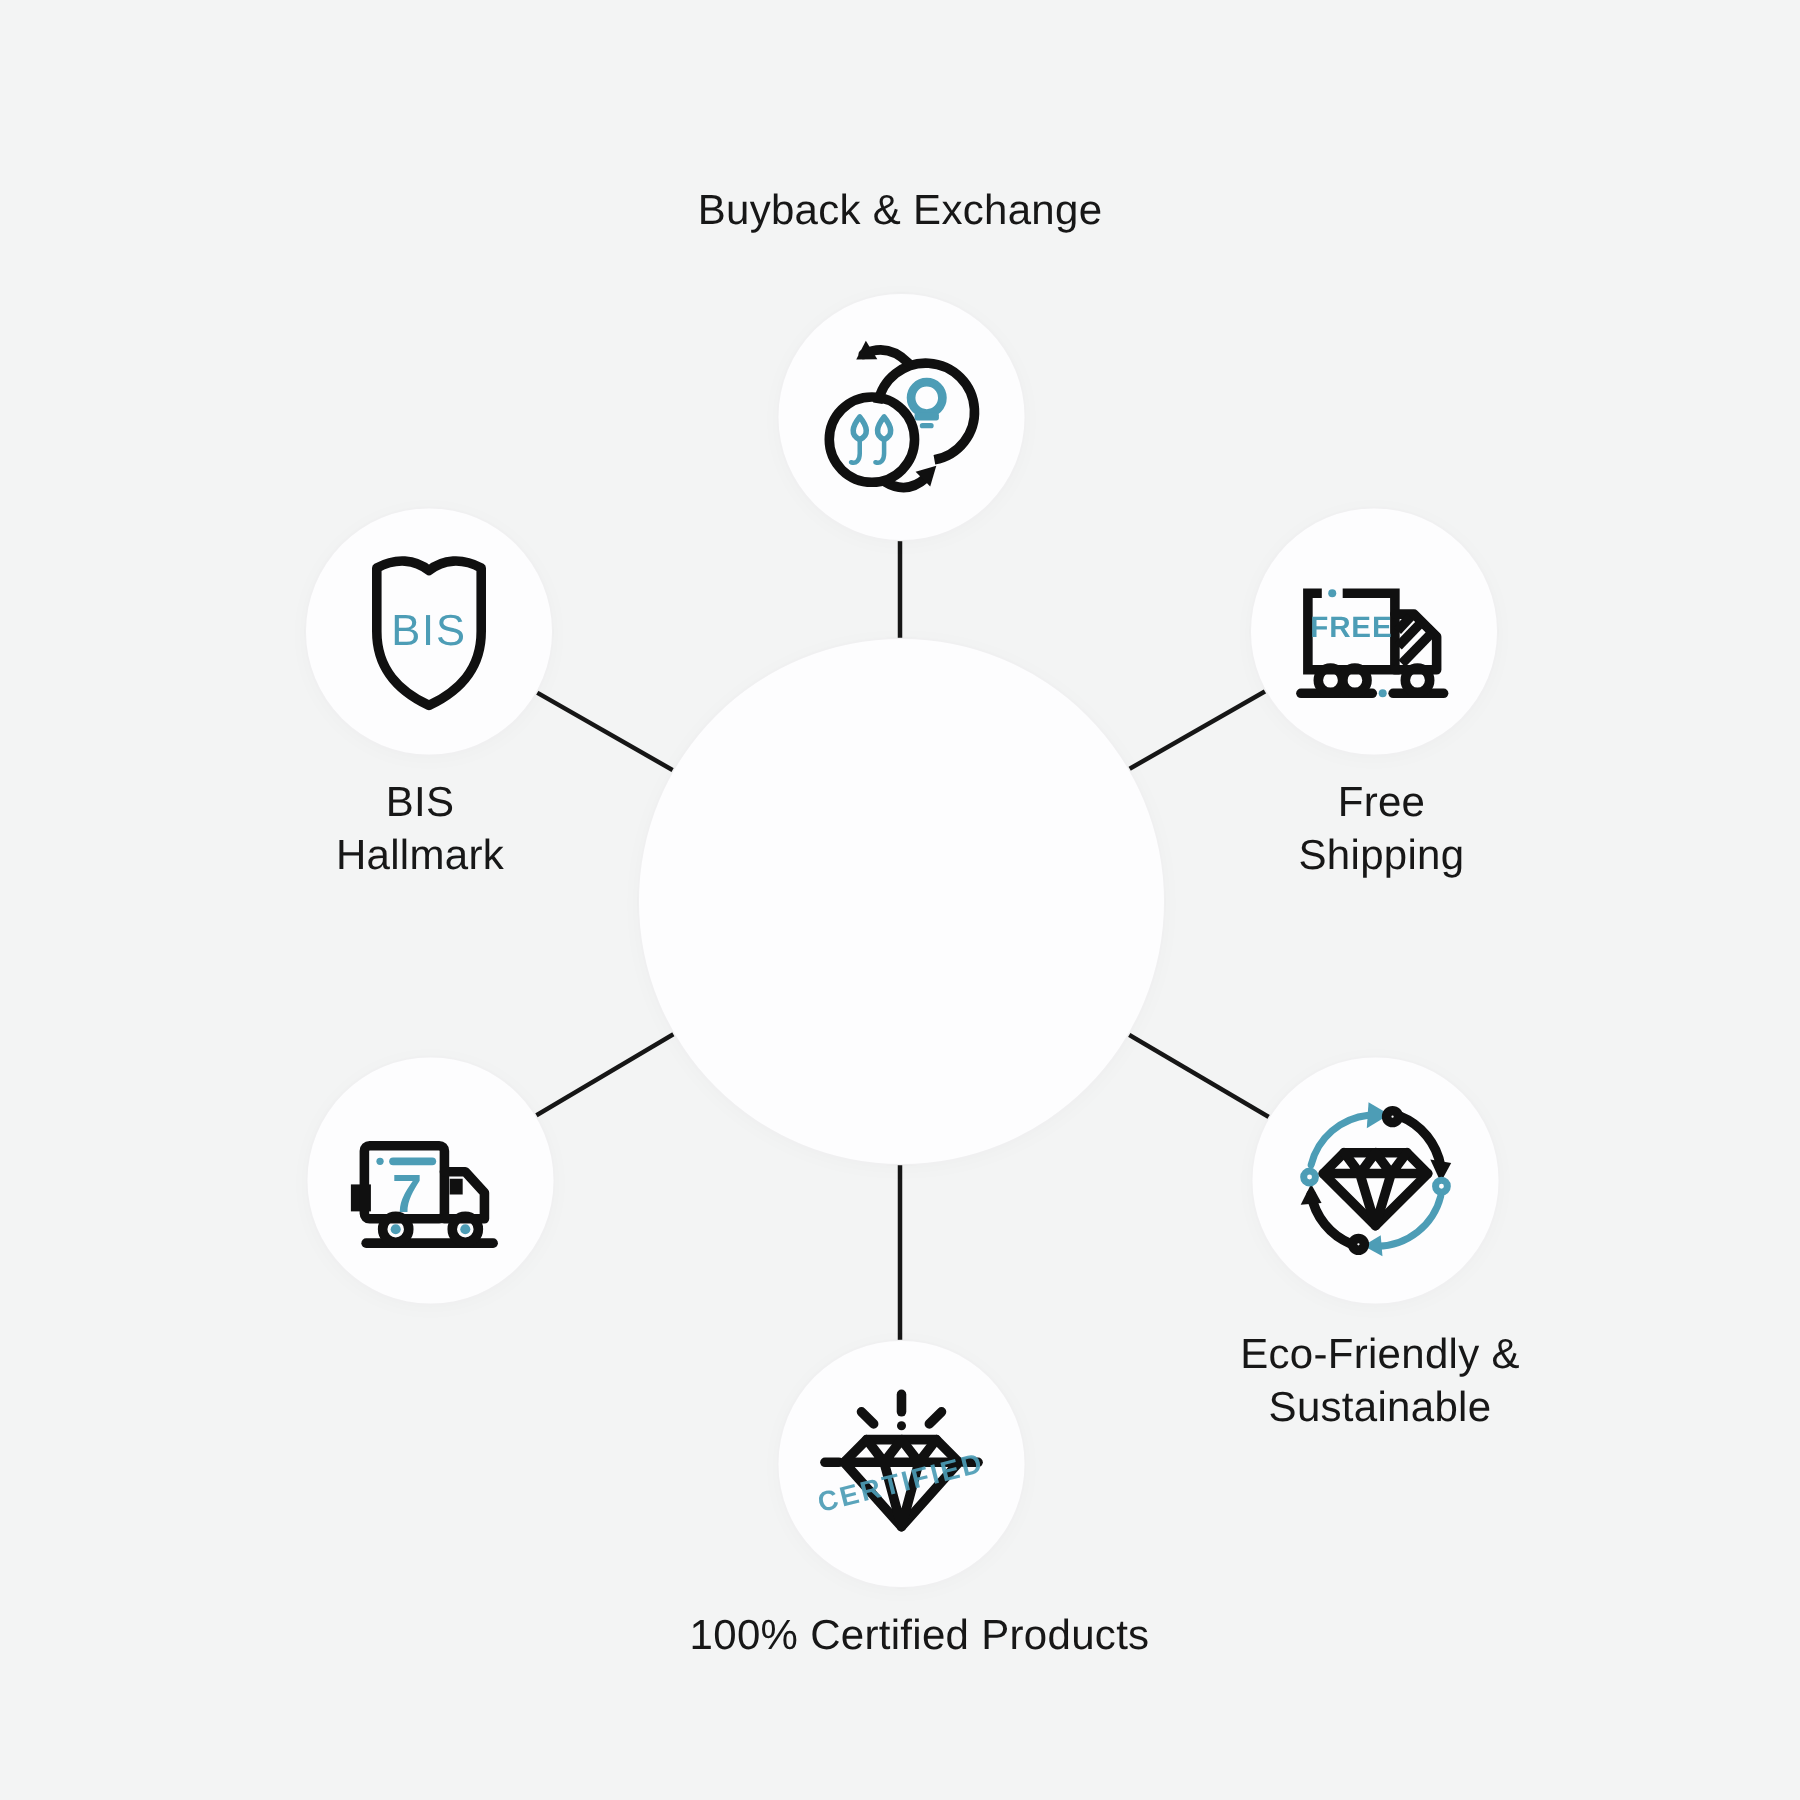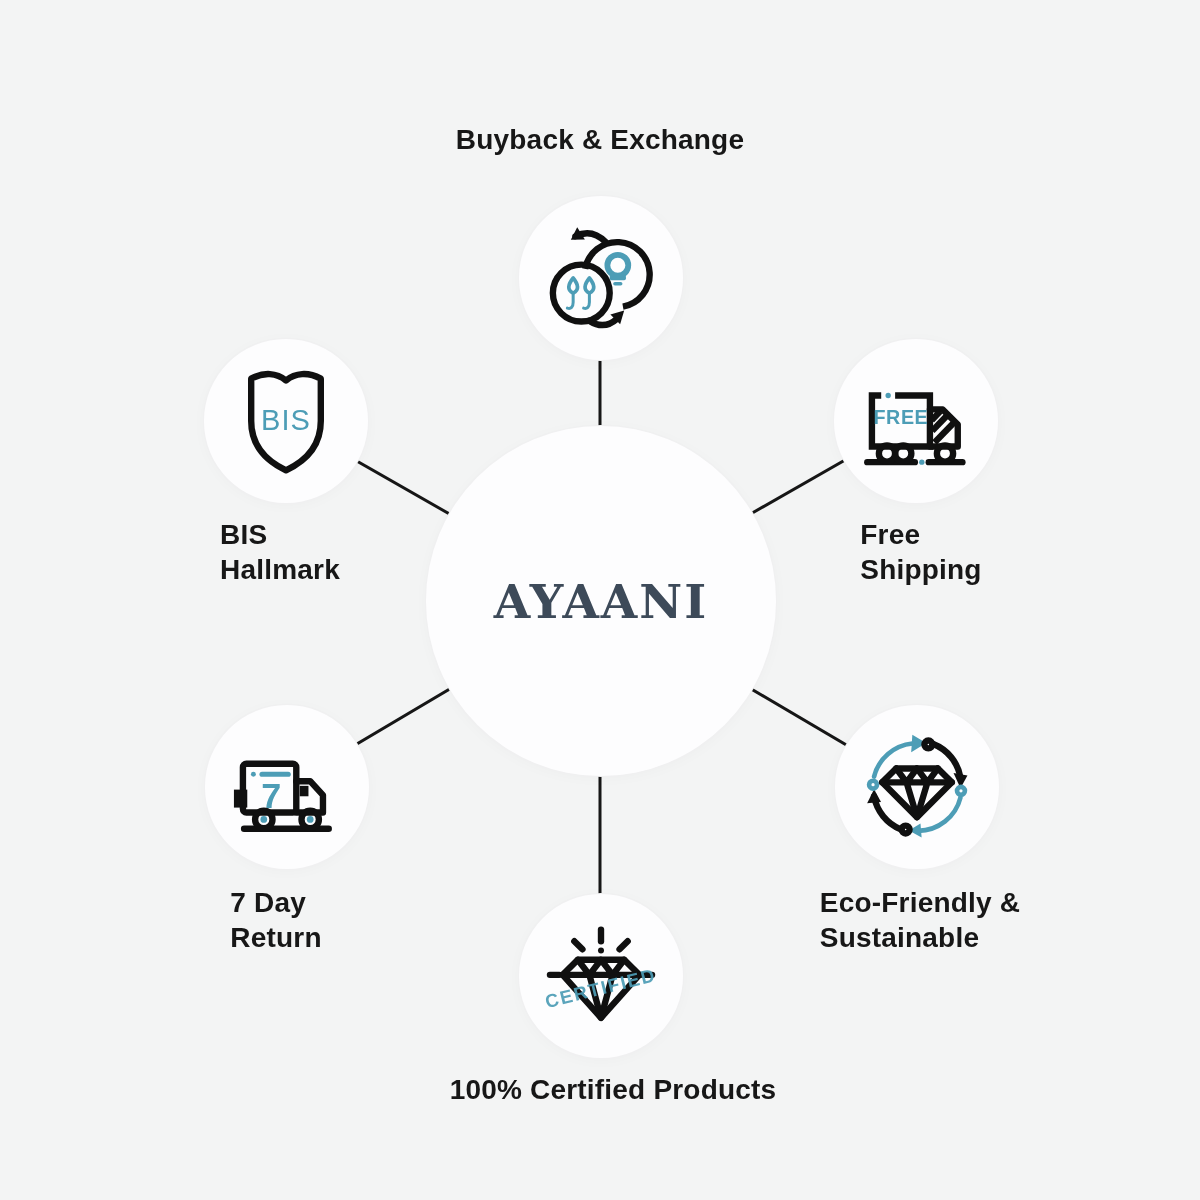--- a/index.html
+++ b/index.html
@@ -38,24 +38,24 @@
   .pos-top{left:518px;top:195px;}
   .pos-ul{left:203px;top:338px;}
   .pos-ur{left:833px;top:338px;}
   .pos-ll{left:204px;top:704px;}
   .pos-lr{left:834px;top:704px;}
   .pos-bottom{left:518px;top:893px;}
   .icon{width:116px;height:116px;display:block;}
   .label{
     position:absolute;z-index:2;
     transform:translateX(-50%);
-    text-align:left;
+    text-align:center;
     white-space:pre-line;
     font-size:28px;
-    font-weight:700;
+    font-weight:400;
     letter-spacing:0.2px;
     line-height:35px;
     color:#171717;
   }
   .lab-top{left:600px;top:122px;}
   .lab-ul{left:280px;top:517px;}
   .lab-ur{left:921px;top:517px;}
   .lab-ll{left:276px;top:885px;}
   .lab-lr{left:920px;top:885px;}
   .lab-bottom{left:613px;top:1072px;}
@@ -76,21 +76,20 @@
   <svg class="links" width="1200" height="1200">
     <line x1="600" y1="600" x2="600" y2="277"></line>
     <line x1="600" y1="600" x2="285" y2="420"></line>
     <line x1="600" y1="600" x2="915" y2="420"></line>
     <line x1="600" y1="600" x2="286" y2="786"></line>
     <line x1="600" y1="600" x2="916" y2="786"></line>
     <line x1="600" y1="600" x2="600" y2="975"></line>
   </svg>
 
   <div class="circle hub">
-    <div class="hub-line">AYAANI</div>
   </div>
 
   <div class="circle sat pos-top">
     <svg class="icon" viewBox="0 0 100 100">
       <path class="k" stroke-width="6.5" d="M36.4,42.1 A28,28 0 1 1 68.9,74.6"></path>
       <path class="k rnd" stroke-width="6.5" d="M54,19 Q42,7 28,14"></path>
       <polygon class="ink-f" points="24,17 36.1,16.8 29.5,6.2"></polygon>
       <path class="k rnd" stroke-width="6.5" d="M40,87 Q53,95 64,85"></path>
       <polygon class="ink-f" points="70,78 66.5,89.9 58.1,81.5"></polygon>
       <circle class="teal-s" stroke-width="5" cx="64.5" cy="39" r="9"></circle>
@@ -143,22 +142,20 @@
       <line class="teal-s rnd" stroke-width="4.5" x1="28.5" y1="39" x2="51" y2="39"></line>
       <path class="k rnd" stroke-width="5" d="M58,45 L70,45 L81,57 L81,72 L58,72"></path>
       <path class="ink-f" d="M61,49 L68.5,49 L68.5,58 L61,58 Z"></path>
       <text class="badge" x="36.5" y="68" text-anchor="middle" font-size="31" font-weight="700">7</text>
       <circle class="k" stroke-width="5" cx="30" cy="78" r="7.5" fill="#fdfdfe"></circle>
       <circle class="teal-f" cx="30" cy="78" r="2.9"></circle>
       <circle class="k" stroke-width="5" cx="70" cy="78" r="7.5" fill="#fdfdfe"></circle>
       <circle class="teal-f" cx="70" cy="78" r="2.9"></circle>
     </svg>
   </div>
-  <div class="label lab-ll">7 Day
-Return</div>
 
   <div class="circle sat pos-lr">
     <svg class="icon" viewBox="0 0 100 100">
       <path class="teal-s rnd" stroke-width="4" d="M13,41 A38,38 0 0 1 46,12.5"></path>
       <polygon class="teal-f" points="46,5 58,12 45,20"></polygon>
       <path class="k rnd" stroke-width="4" d="M64,13 A38,38 0 0 1 87.5,42"></path>
       <polygon class="ink-f" points="81.5,38 93.5,40 87.5,51"></polygon>
       <path class="teal-s rnd" stroke-width="4" d="M87.5,59 A38,38 0 0 1 51,87.8"></path>
       <polygon class="teal-f" points="53,81.5 54,93.5 43,87.5"></polygon>
       <path class="k rnd" stroke-width="4" d="M36,86.5 A38,38 0 0 1 13,58"></path>

